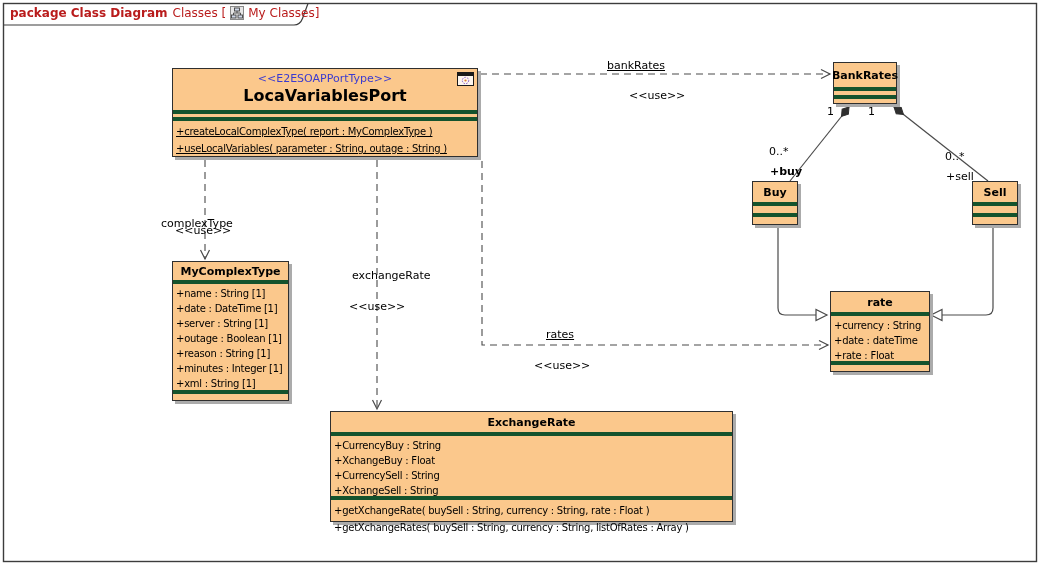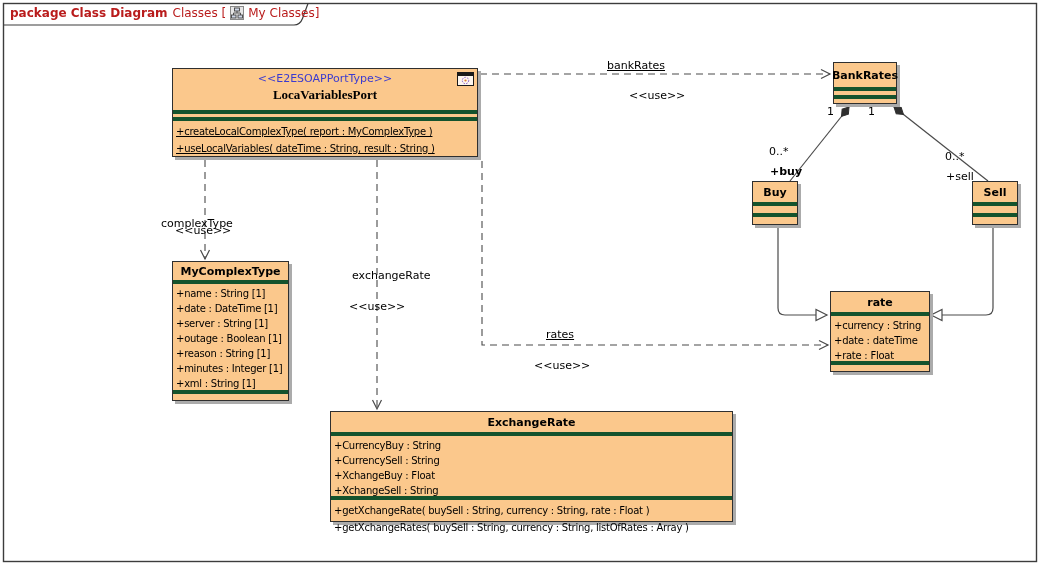--- a/index.html
+++ b/index.html
@@ -17,21 +17,21 @@
   .name-row { display:flex; align-items:center; justify-content:center;
               font-weight:bold; font-size:11px; }
   .stereo { color:#3b3bd0; font-size:11px; text-align:center; padding-top:3px; }
   .members { padding:2px 3px 1px 3px; font-size:10px; letter-spacing:-0.25px;
              line-height:15px; white-space:nowrap; }
   .ops17 .member-line { line-height:17px; }
   .underline-items .member-line { text-decoration:underline; }
 
   #box-lvp  { left:172px; top:68px;  width:306px; }
   #box-lvp .hdr { height:41px; position:relative; }
-  #box-lvp .hdr .name-row { font-size:13px; height:20px;font-family:Liberation Serif, serif; }
+  #box-lvp .hdr .name-row { font-size:16px; height:20px; }
   #box-lvp .attrs-empty { height:7px; }
   #box-lvp .ops { height:39px; }
 
   #box-mct  { left:172px; top:261px; width:117px; }
   #box-mct .name-row { height:18px; }
   #box-mct .attrs { height:110px; }
   #box-mct .ops-empty { height:10px; }
 
   #box-exr  { left:330px; top:411px; width:403px; }
   #box-exr .name-row { height:20px; }
@@ -133,21 +133,21 @@
       <svg class="port-icon" width="17" height="14" viewBox="0 0 17 14">
         <rect x="0.5" y="0.5" width="16" height="13" fill="#fdf6ee" stroke="#1a1a1a"></rect>
         <rect x="1" y="1" width="15" height="3" fill="#1a1a1a"></rect>
         <circle cx="8.5" cy="8.5" r="3.2" fill="none" stroke="#8855cc" stroke-width="1" stroke-dasharray="1.5,1.2"></circle>
         <circle cx="8.5" cy="8.5" r="1.1" fill="#e08030"></circle>
       </svg>
     </div>
     <div class="cmp attrs-empty"></div>
     <div class="cmp ops members ops17 underline-items">
         <div class="member-line">+createLocalComplexType( report : MyComplexType )</div>
-        <div class="member-line">+useLocalVariables( dateTime : String, result : String )</div>
+        <div class="member-line">+useLocalVariables( parameter : String, outage : String )</div>
       </div>
   </div>
 
   <div class="uml-class" id="box-mct">
     <div class="cmp first name-row">MyComplexType</div>
     <div class="cmp attrs members">
         <div class="member-line">+name : String [1]</div>
         <div class="member-line">+date : DateTime [1]</div>
         <div class="member-line">+server : String [1]</div>
         <div class="member-line">+outage : Boolean [1]</div>
@@ -155,22 +155,22 @@
         <div class="member-line">+minutes : Integer [1]</div>
         <div class="member-line">+xml : String [1]</div>
       </div>
     <div class="cmp ops-empty"></div>
   </div>
 
   <div class="uml-class" id="box-exr">
     <div class="cmp first name-row">ExchangeRate</div>
     <div class="cmp attrs members">
         <div class="member-line">+CurrencyBuy : String</div>
+        <div class="member-line">+XchangeBuy : Float</div>
         <div class="member-line">+CurrencySell : String</div>
-        <div class="member-line">+XchangeBuy : Float</div>
         <div class="member-line">+XchangeSell : String</div>
       </div>
     <div class="cmp ops members ops17">
         <div class="member-line">+getXchangeRate( buySell : String, currency : String, rate : Float )</div>
         <div class="member-line">+getXchangeRates( buySell : String, currency : String, listOfRates : Array )</div>
       </div>
   </div>
 
   <div class="uml-class" id="box-bank">
     <div class="cmp first name-row">BankRates</div>

